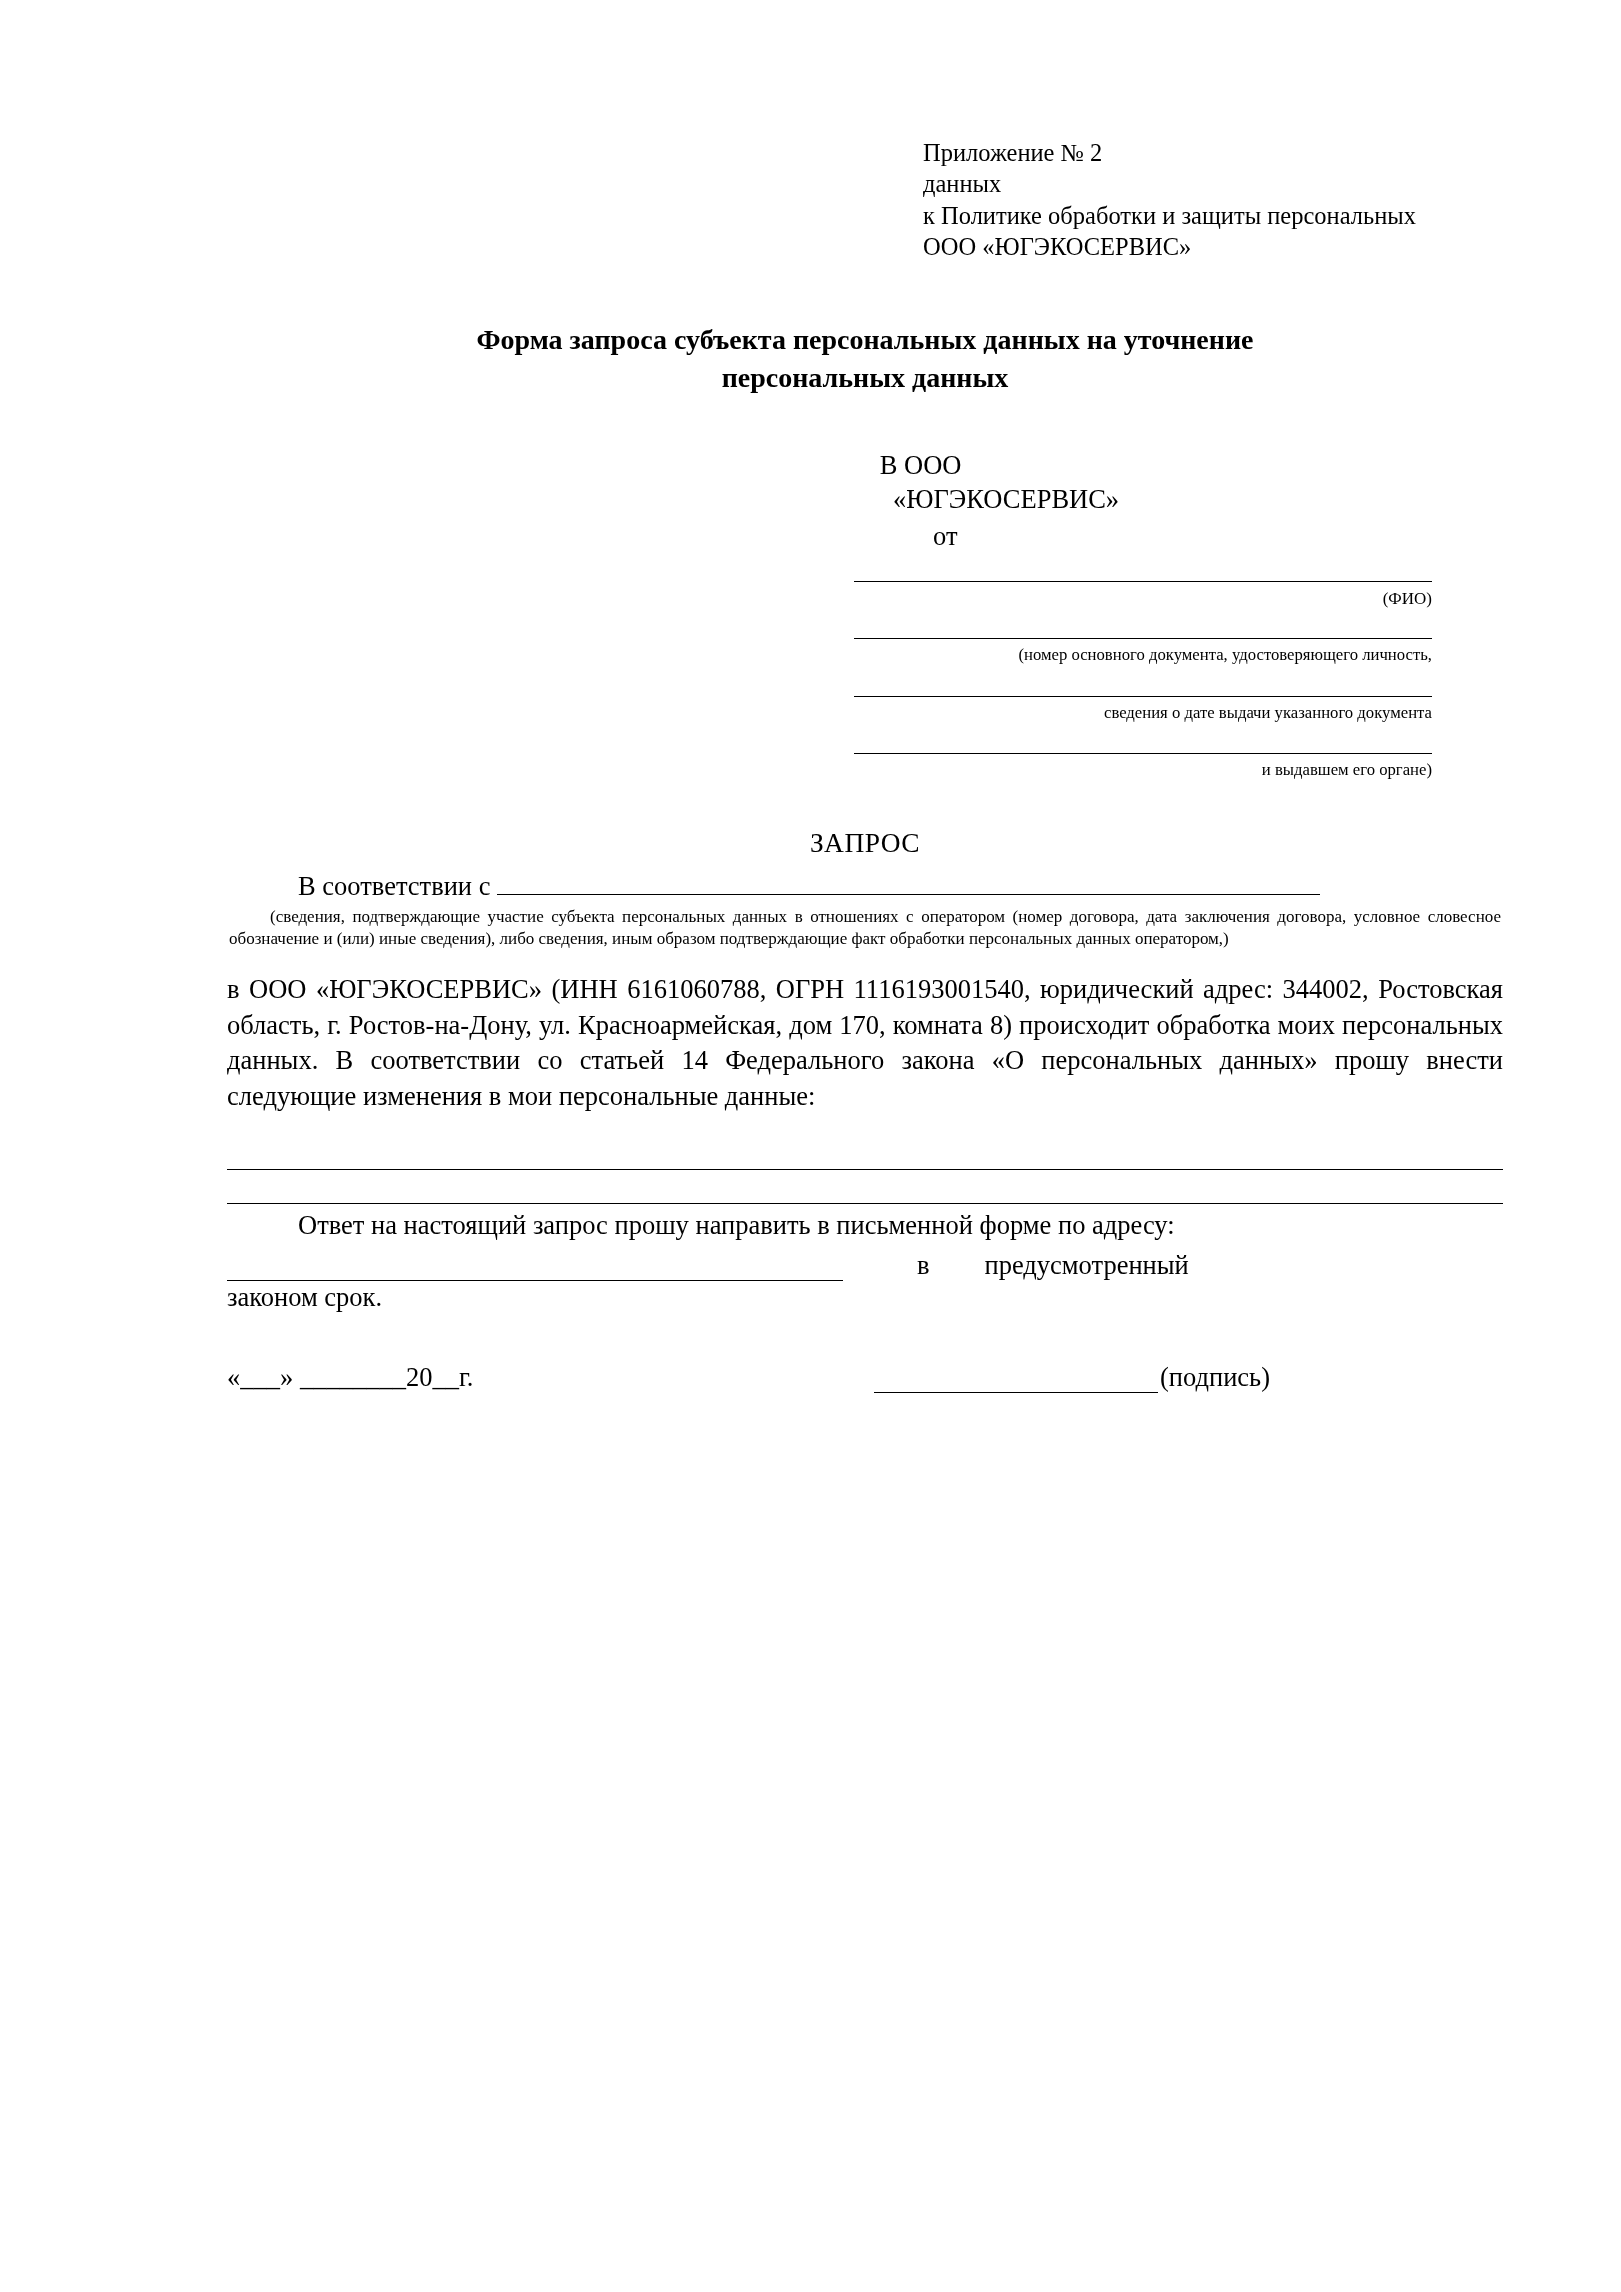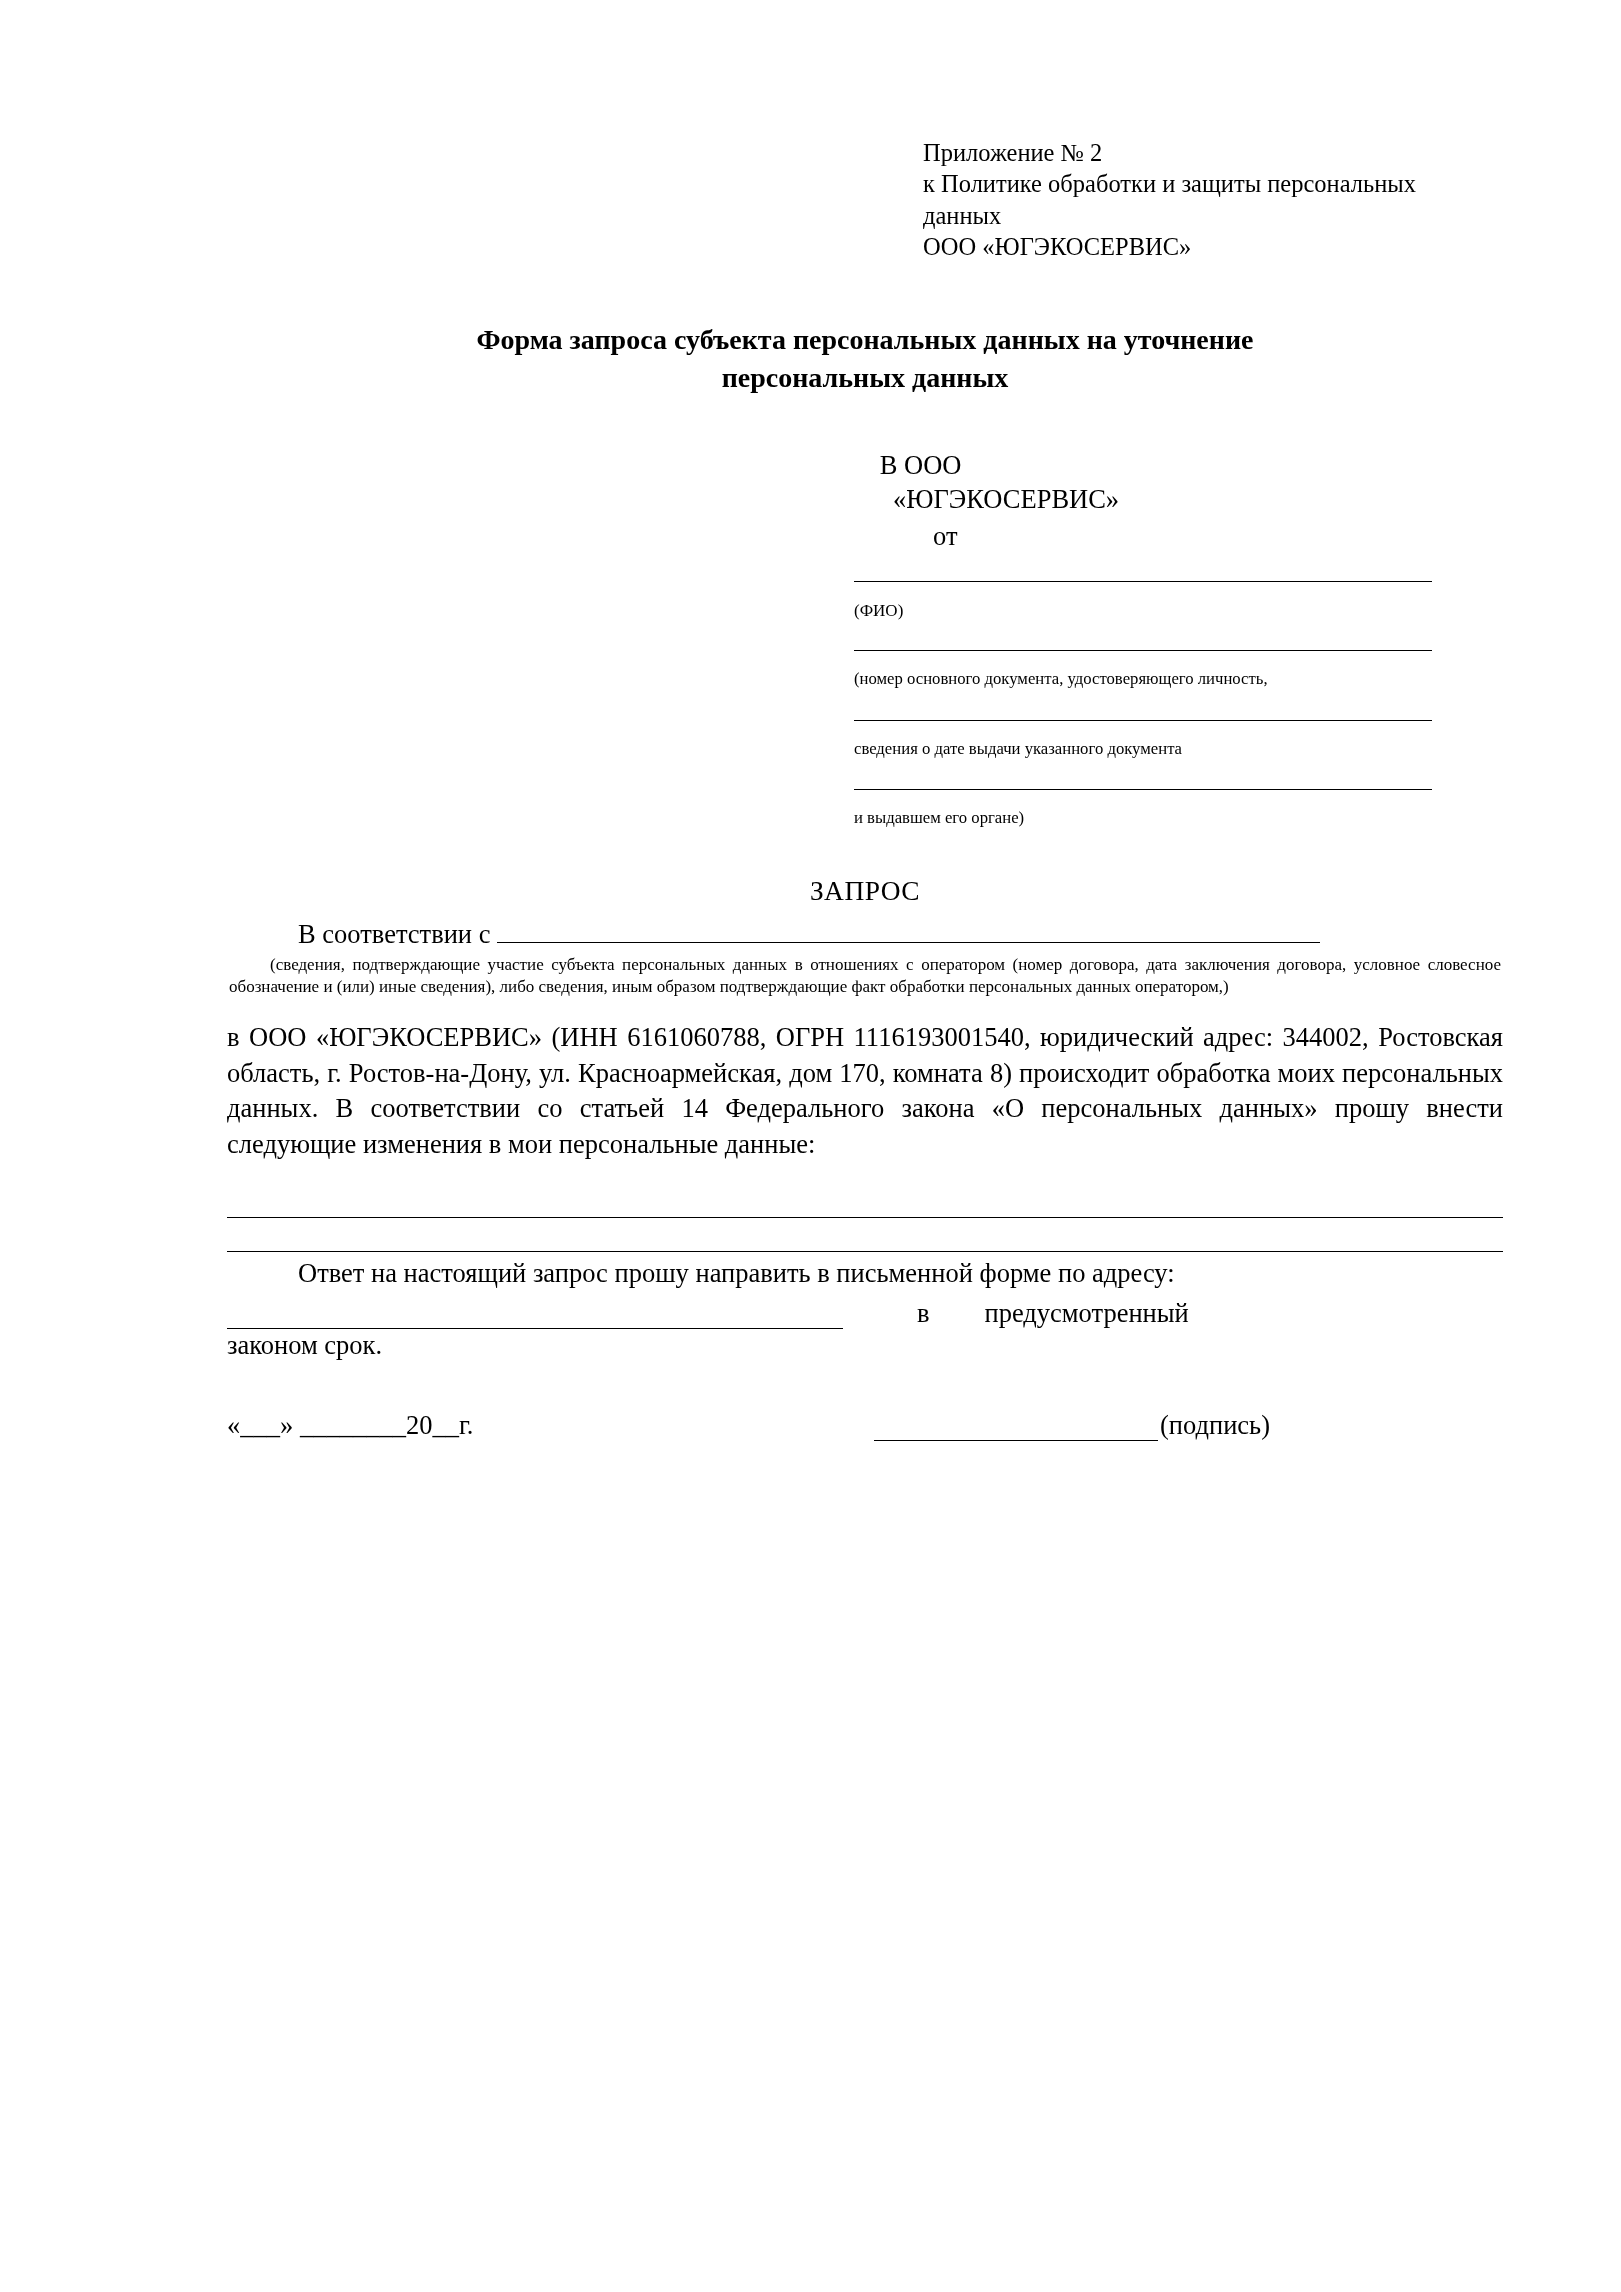--- a/index.html
+++ b/index.html
@@ -65,24 +65,24 @@
   .fill-group {
     margin-left: 627px;
     width: 578px;
     margin-top: 5.9px;
   }
   .rule {
     border-bottom: 1.6px solid #000;
     height: 21.6px;
   }
   .rule-caption {
-    text-align: left;
+    text-align: right;
     font-size: 17px;
     line-height: 1.25;
-    margin-top: 18px;
+    margin-top: 6px;
     margin-bottom: 7.8px;
   }
   .rule-caption.small {
     font-size: 16.7px;
   }
 
   
   .zapros {
     text-align: center;
     font-size: 27.4px;
@@ -176,22 +176,22 @@
   }
 </style>
 </head>
 <body>
 
 <div class="page">
   <div class="content">
 
     <div class="header-block">
       <div>Приложение № 2</div>
+      <div>данных</div>
       <div>к Политике обработки и защиты персональных</div>
-      <div>данных</div>
       <div>ООО «ЮГЭКОСЕРВИС»</div>
     </div>
 
     <div class="doc-title">
       <div>Форма запроса субъекта персональных данных на уточнение</div>
       <div>персональных данных</div>
     </div>
 
     <div class="addressee">
       <div class="line1">В ООО</div>

